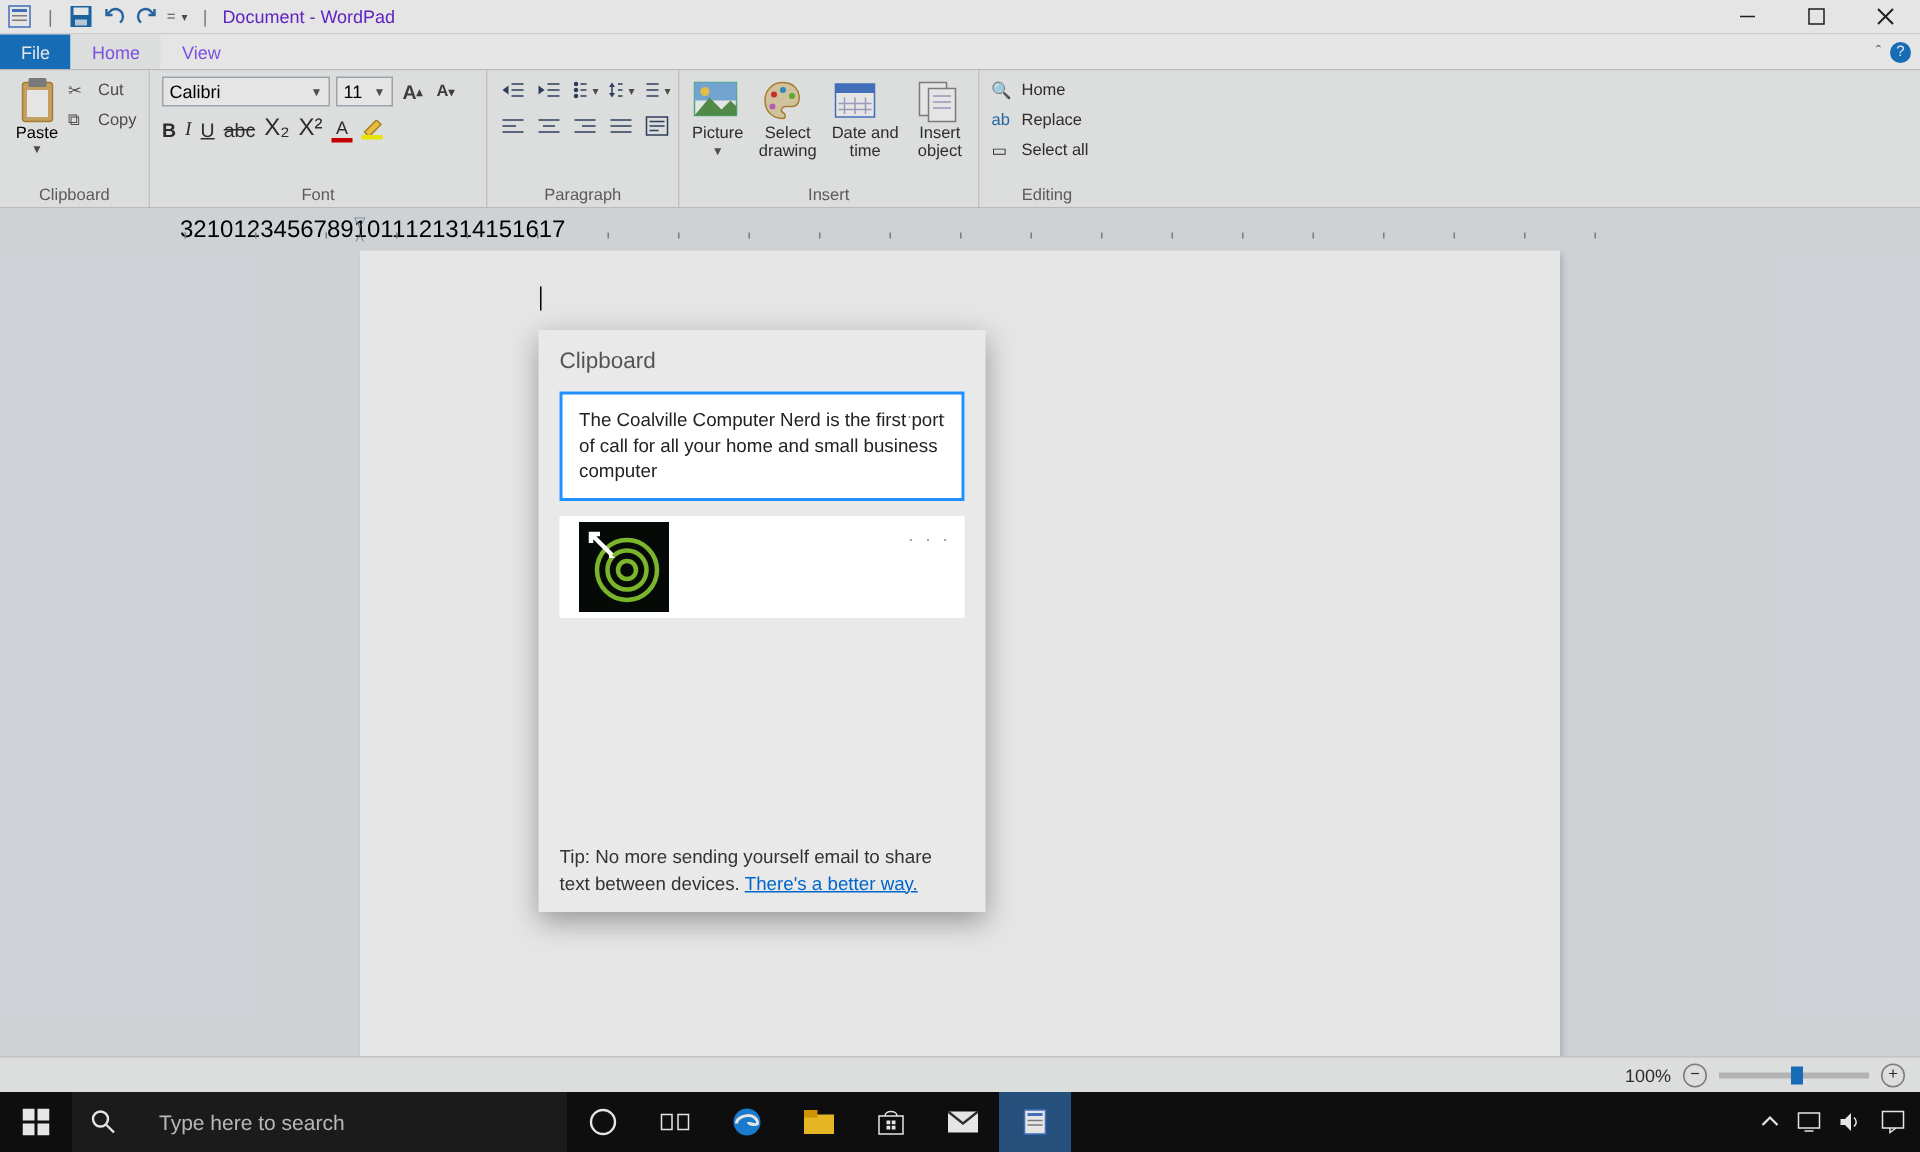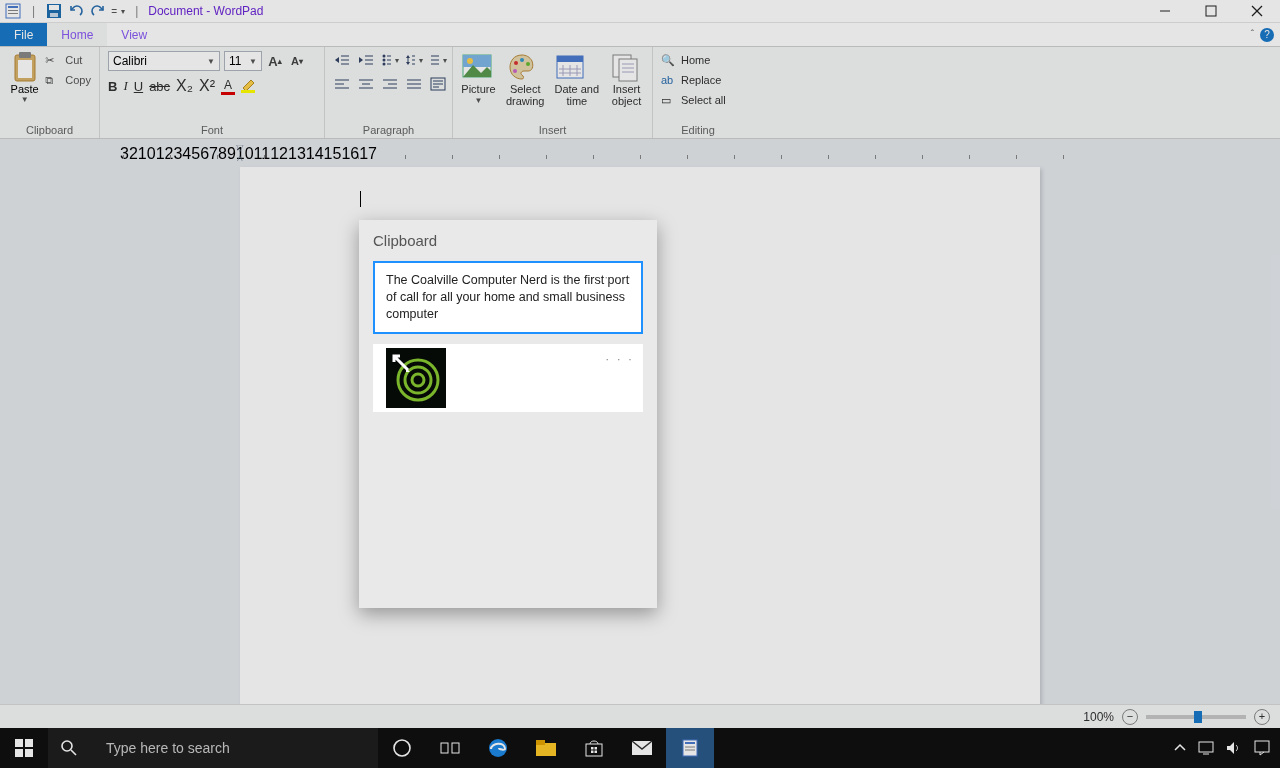--- a/index.html
+++ b/index.html
@@ -429,20 +429,23 @@
         <rect width="60" height="60" fill="#060a06"></rect>
         <circle cx="32" cy="32" r="20" fill="none" stroke="#7ab52c" stroke-width="3"></circle>
         <circle cx="32" cy="32" r="13" fill="none" stroke="#7ab52c" stroke-width="3"></circle>
         <circle cx="32" cy="32" r="6" fill="none" stroke="#7ab52c" stroke-width="3"></circle>
         <path d="M8 8 L22 22 M14 8 L8 8 L8 14" stroke="#fff" stroke-width="3" fill="none"></path>
         <path d="M20 20 L24 24 L20 24 Z" fill="#fff"></path>
       </svg>
     </div>
     <span class="dots">· · ·</span>
   </div>
+  <div class="clip-tip">
+    <span>Tip: No more sending yourself email to share text between devices.  </span><a href="#">There's a better way.</a>
+  </div>
 </div>
 
 <div class="taskbar">
   <div class="tb-btn">
     <svg width="18" height="18">
         <rect x="0" y="0" width="8" height="8" fill="#fff"></rect>
         <rect x="10" y="0" width="8" height="8" fill="#fff"></rect>
         <rect x="0" y="10" width="8" height="8" fill="#fff"></rect>
         <rect x="10" y="10" width="8" height="8" fill="#fff"></rect>
       </svg>

